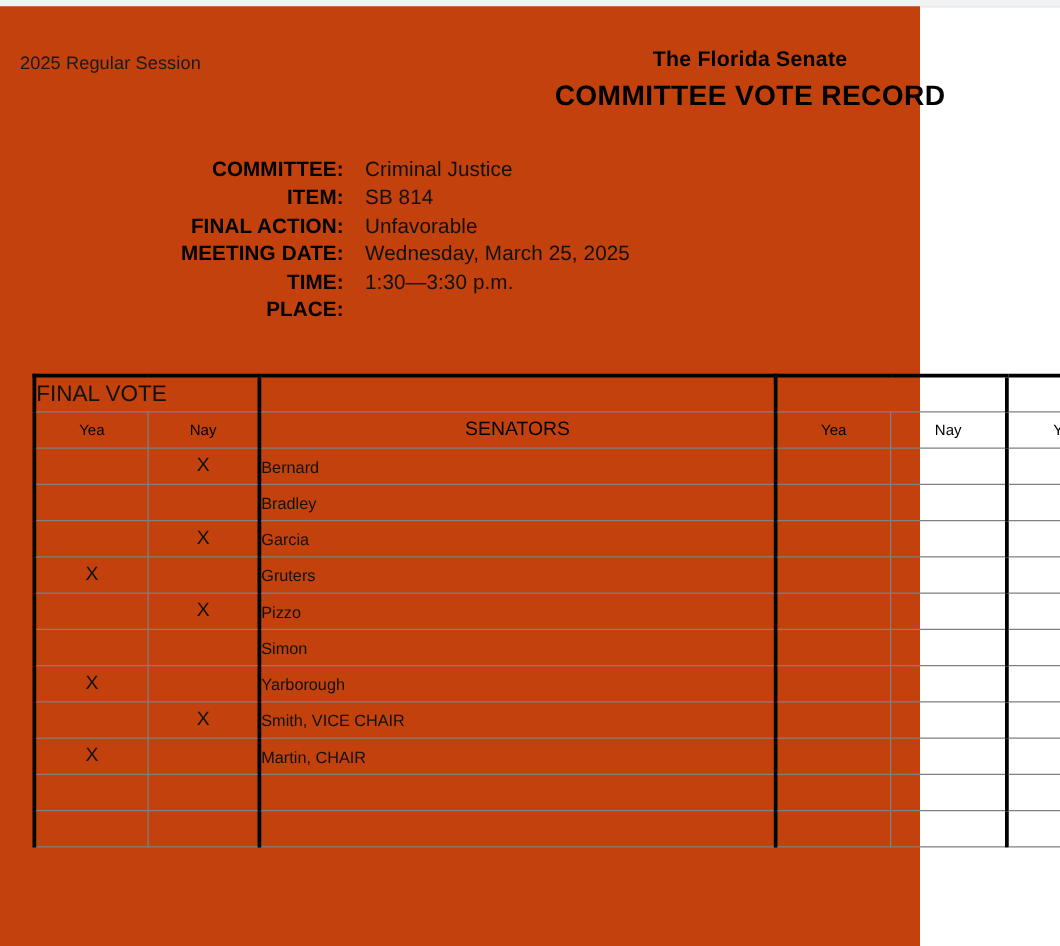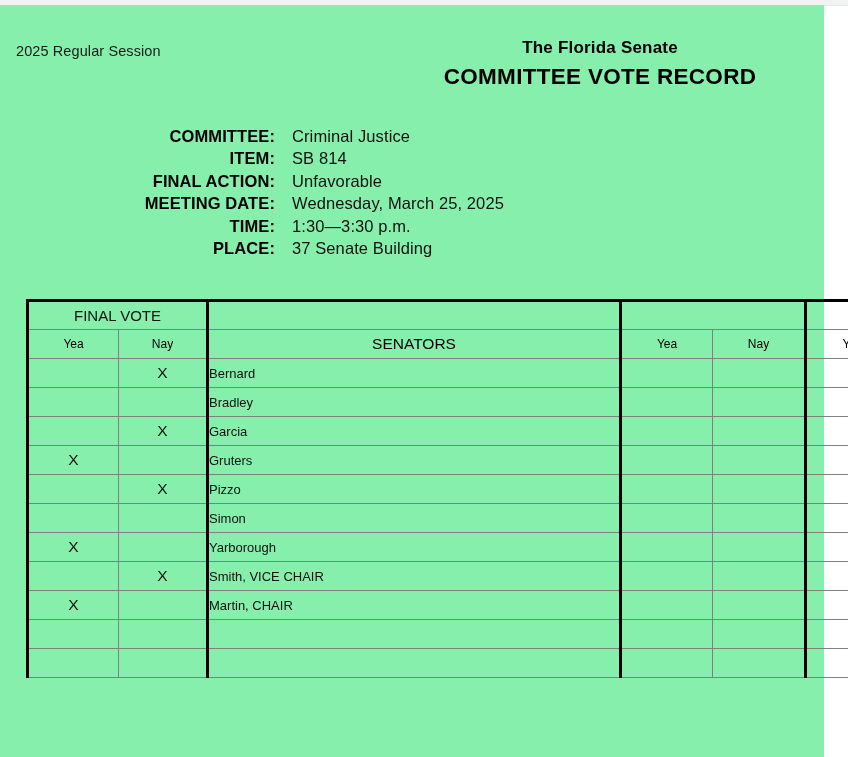--- a/index.html
+++ b/index.html
@@ -19,23 +19,23 @@
     position: absolute;
     top: 0; left: 0;
     width: 848px;
     height: 5px;
     background: #f1f2f4;
     border-bottom: 1px solid #e8e9eb;
   }
   .page {
     position: absolute;
     top: 5px; left: 0;
-    width: 824px;
+    width: 736px;
     height: 752px;
-    background: #86efac;
+    background: #c2410c;
   }
 
   
   .session {
     position: absolute;
     left: 16px;
     top: 38px;
     font-size: 14.5px;
     letter-spacing: 0.1px;
     color: #1a1a1a;
@@ -112,24 +112,23 @@
     border: 1px solid #808080;
     height: 29px;
     box-sizing: border-box;
   }
   
   .thick-top { border-top: 3px solid #000 !important; }
   .thick-left { border-left: 3px solid #000 !important; }
   .thick-right { border-right: 3px solid #000 !important; margin-top: 36px; }
 
   .final-vote-cell {
-    text-align: center;
     vertical-align: middle;
     height: 125px;
-    font-size: 15px;
+    font-size: 18px;
     color: #111;
   }
   .blank-head {
     height: 125px;
   }
   .colhead {
     text-align: center;
     vertical-align: middle;
     font-weight: bold;
     font-size: 12px;
@@ -192,21 +191,20 @@
     <div class="meta-row">
       <div class="meta-label">MEETING DATE:</div>
       <div class="meta-value">Wednesday, March 25, 2025</div>
     </div>
     <div class="meta-row">
       <div class="meta-label">TIME:</div>
       <div class="meta-value">1:30—3:30 p.m.</div>
     </div>
     <div class="meta-row">
       <div class="meta-label">PLACE:</div>
-      <div class="meta-value">37 Senate Building</div>
     </div>
   </div>
 
   <div class="table-wrap">
     <table class="vote">
       <colgroup>
         <col class="c-yea">
           <col class="c-nay">
           <col class="c-name">
         <col class="c-yea2">

